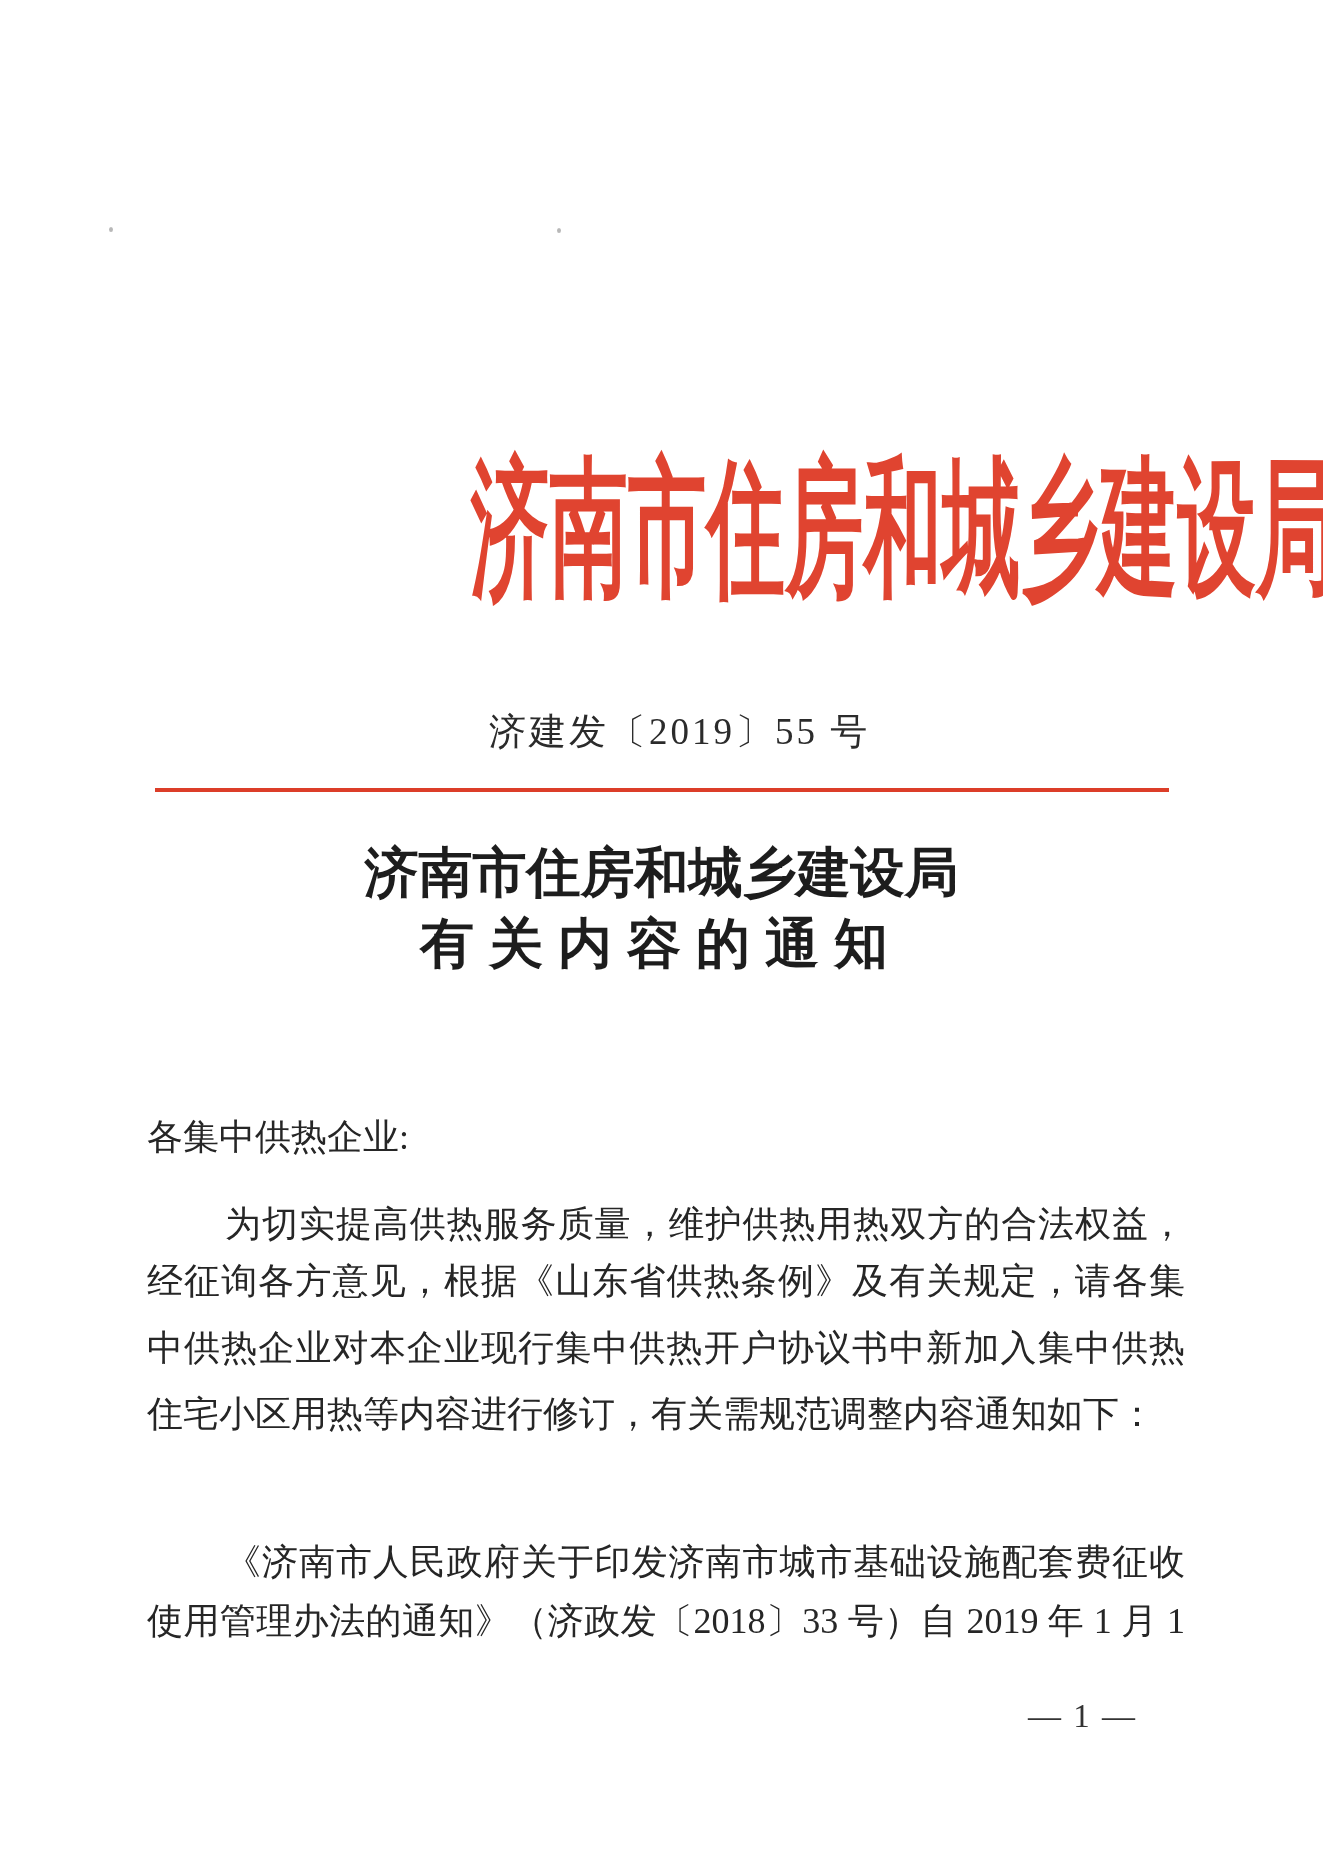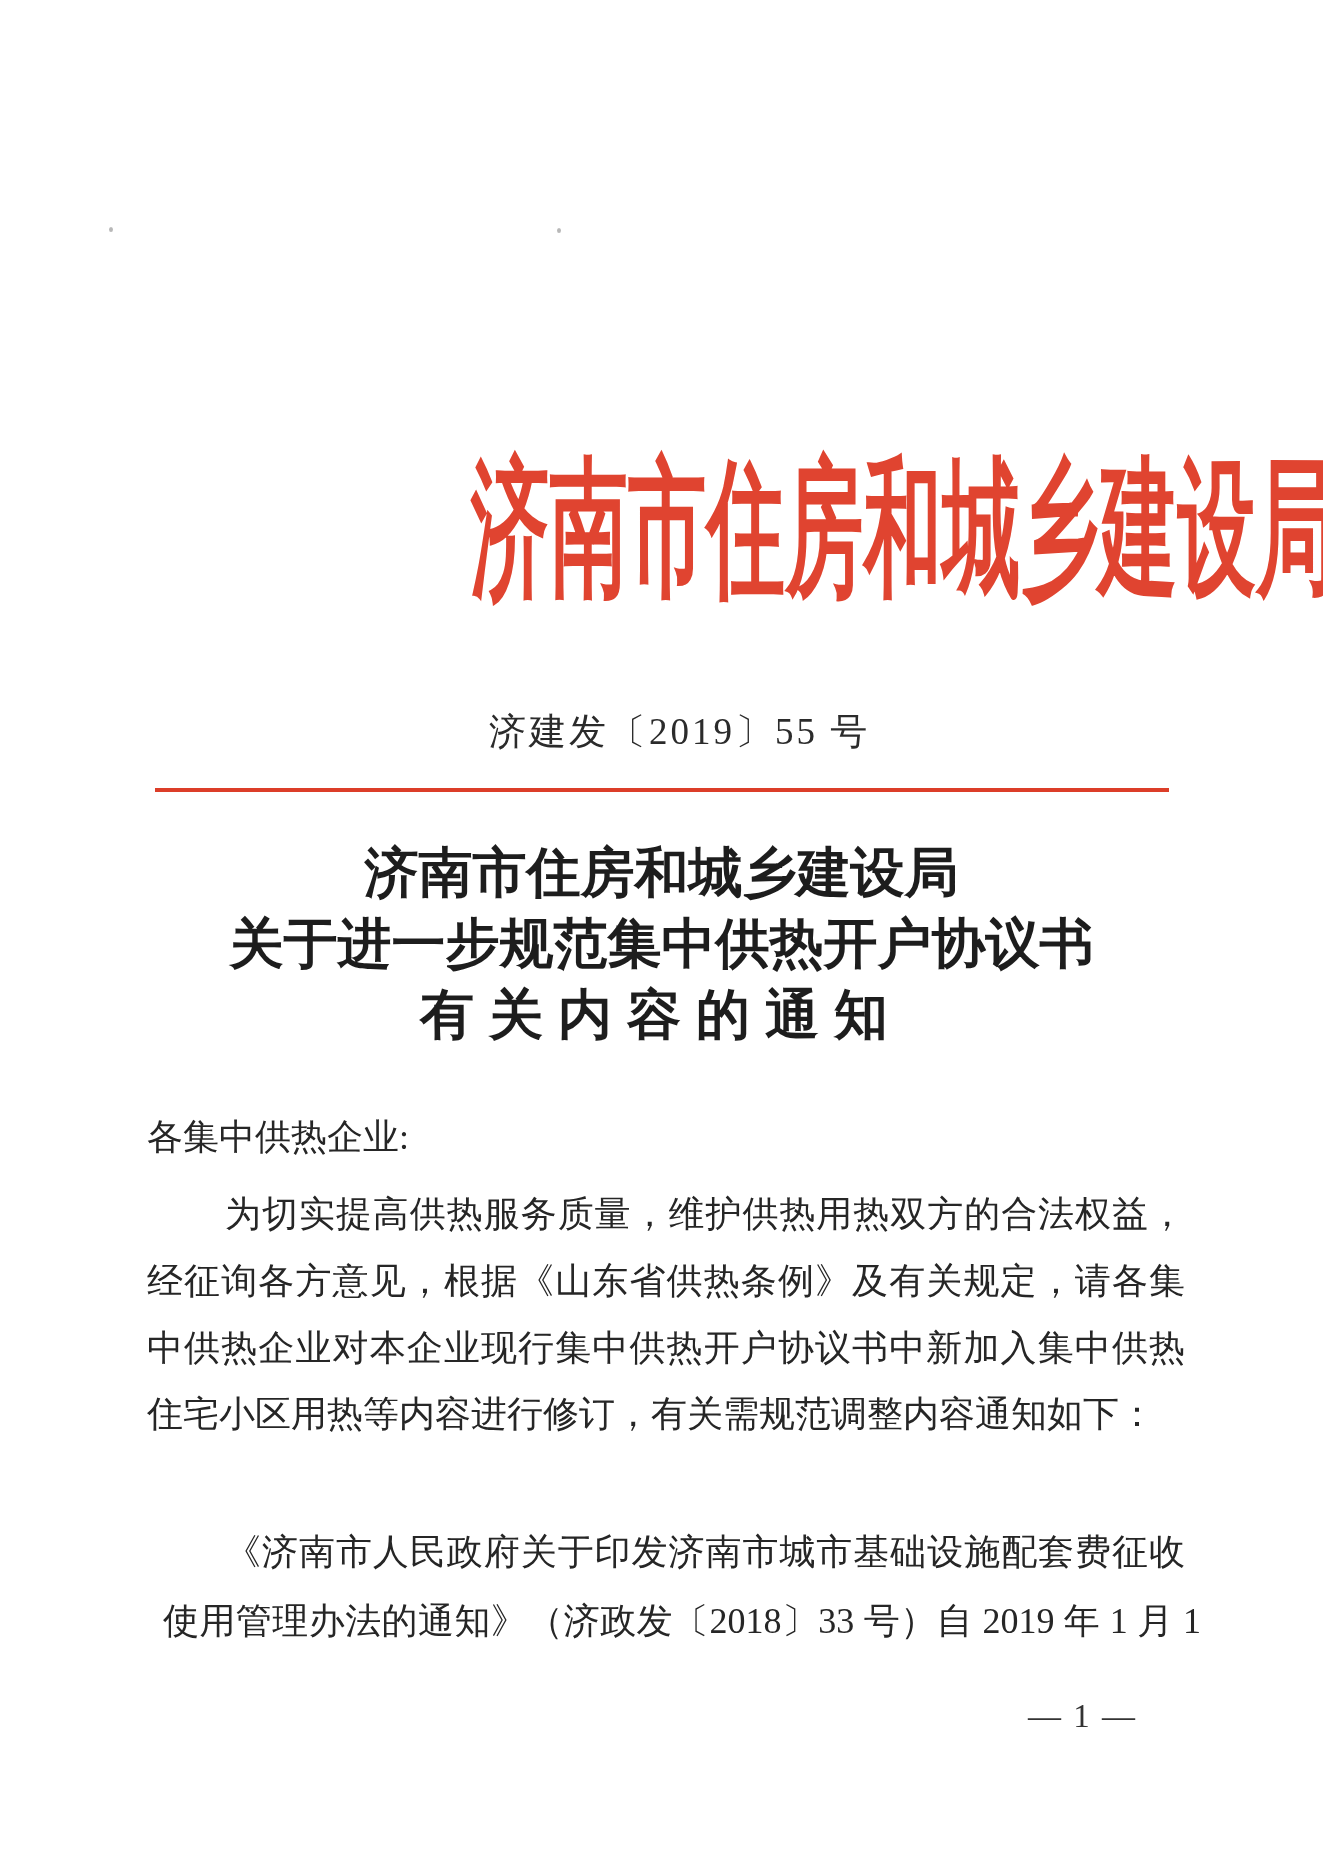--- a/index.html
+++ b/index.html
@@ -101,35 +101,36 @@
     color: #262626;
     white-space: normal;
   }
   .bodyline.just {
     text-align: justify;
     text-align-last: justify;
     text-justify: inter-character;
   }
   .bodyline.indent {
     text-indent: 78px;
+    margin-top: 10px;
   }
   .salutation { top: 1113px; }
   .p1l1 { top: 1190px; }
   .p1l2 { top: 1257px; }
   .p1l3 { top: 1324px; }
   .p1l4 { top: 1390px; }
   .heading {
     top: 1454px;
     font-family: "Liberation Sans", sans-serif;
     font-weight: bold;
     font-size: 37px;
     color: #1b1b1b;
   }
   .p2l1 { top: 1528px; }
-  .p2l2 { top: 1597px; margin-left: 16px; }
+  .p2l2 { top: 1597px; }
 
   
   .page-number {
     position: absolute;
     top: 1695px;
     left: 1015px;
     width: 135px;
     text-align: center;
     font-size: 33px;
     line-height: 42px;
@@ -148,21 +149,20 @@
   <div class="letterhead">
     <span class="stretch">济南市住房和城乡建设局文件</span>
   </div>
 
   <div class="doc-number">济建发〔2019〕55 号</div>
 
   <div class="red-rule"></div>
 
   <div class="doc-title">
     <div class="t-line">济南市住房和城乡建设局</div>
-    <div class="t-line">关于进一步规范集中供热开户协议书</div>
     <div class="t-line spread">有关内容的通知</div>
   </div>
 
   <div class="bodyline salutation">各集中供热企业:</div>
 
   <div class="bodyline p1l1 just indent">为切实提高供热服务质量，维护供热用热双方的合法权益，</div>
   <div class="bodyline p1l2 just">经征询各方意见，根据《山东省供热条例》及有关规定，请各集</div>
   <div class="bodyline p1l3 just">中供热企业对本企业现行集中供热开户协议书中新加入集中供热</div>
   <div class="bodyline p1l4">住宅小区用热等内容进行修订，有关需规范调整内容通知如下：</div>
 

